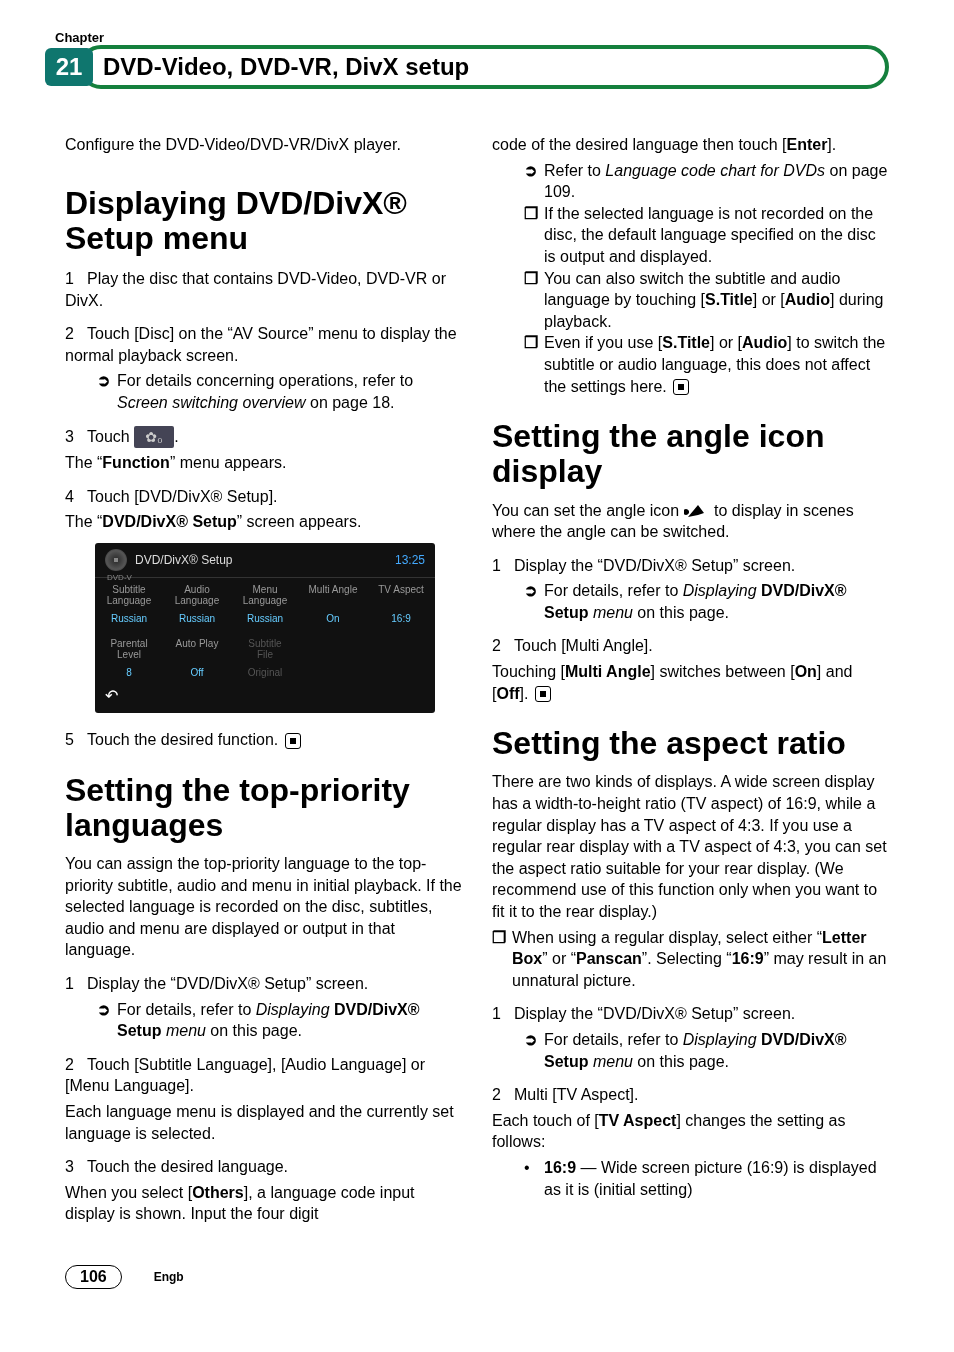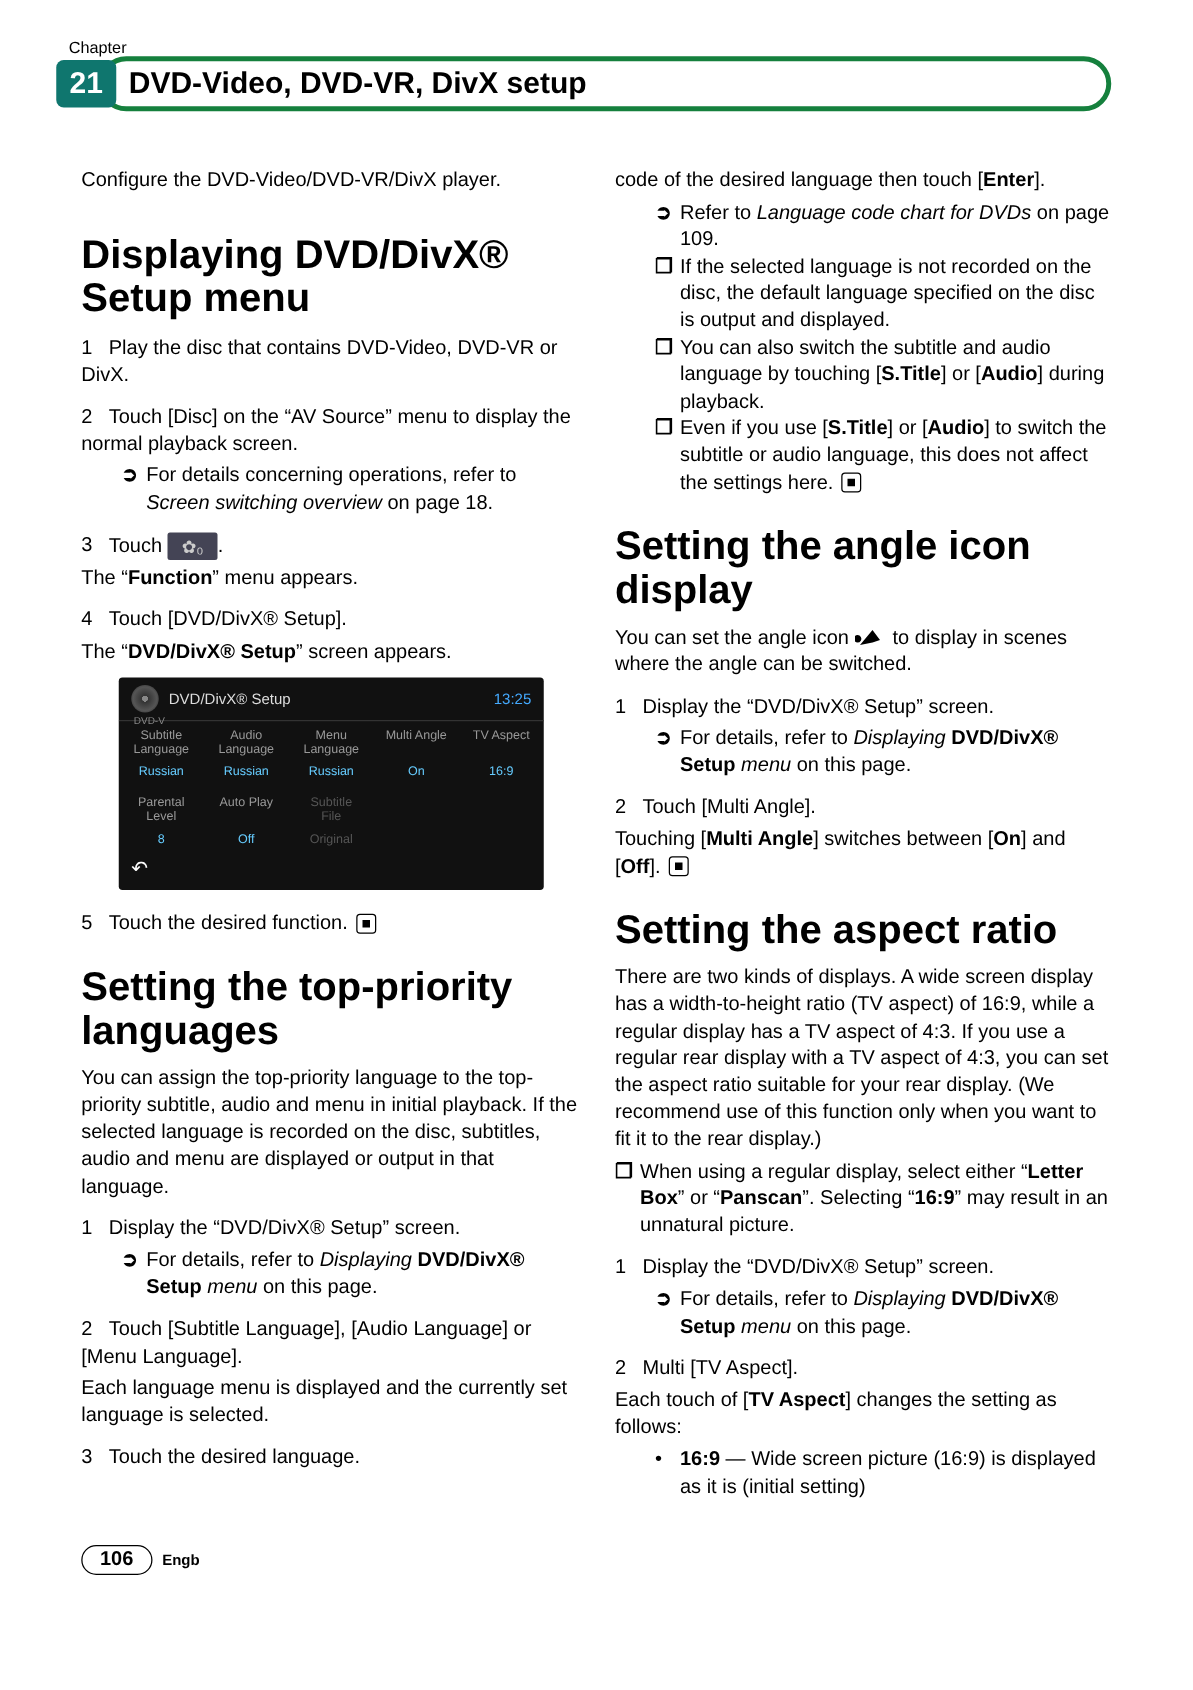--- a/index.html
+++ b/index.html
@@ -1,20 +1,20 @@
 <!DOCTYPE html>
 <html><head>
 <meta charset="utf-8">
 <style>
   * { box-sizing: border-box; margin: 0; padding: 0; }
   html, body { width: 954px; background: #fff; font-family: Arial, Helvetica, sans-serif; color: #000; }
   body { padding: 30px 65px 40px 65px; }
 
   .chapter-header { position: relative; margin-bottom: 45px; }
-  .chapter-label { font-size: 13px; font-weight: normal; margin-left: -10px; }
+  .chapter-label { font-size: 13px; font-weight: bold; margin-left: -10px; }
   .chapter-row { display: flex; align-items: center; }
   .chapter-badge {
     width: 48px; height: 38px; background: #0f766e; color: #fff;
     display: flex; align-items: center; justify-content: center;
     font-size: 24px; font-weight: bold; border-radius: 6px;
     margin-left: -20px; flex-shrink: 0; z-index: 2;
   }
   .chapter-bubble {
     flex: 1; height: 44px; border: 4px solid #15803d; border-radius: 22px;
     display: flex; align-items: center; padding-left: 20px;
@@ -57,21 +57,21 @@
   .ss-title { color:#ddd; font-size:12px; flex:1; margin-left:8px;}
   .ss-time { color:#4af; font-size:12px;}
   .ss-grid { display:grid; grid-template-columns:repeat(5,1fr); text-align:center; }
   .ss-cell { padding:4px 2px; }
   .ss-head { color:#999; font-size:10px; line-height:1.1; padding:6px 2px 2px 2px;}
   .ss-val { color:#6cf; font-size:10px; padding-bottom:6px;}
   .ss-dim { color:#555; }
   .ss-back { position:absolute; left:10px; bottom:6px; font-size:16px; color:#fff;}
 
   .page-badge {
-    margin-top: 36px; display:inline-flex; align-items:center;
+    margin-top: 36px; display:inline-flex; align-items:center;gap:24px;
   }
   .pagenum {
     border:1.5px solid #000; border-radius:14px; padding:2px 14px; font-size:16px; font-weight:bold;
   }
   .engb { font-size:12px; font-weight:bold; margin-left:8px; }
 </style>
 </head>
 <body>
 
 
@@ -154,20 +154,21 @@
     <p class="step"><span class="stepnum">1</span><span>Display the “DVD/DivX® Setup” screen.</span></p>
     <div class="xref">
       <span class="sym">➲</span>
       <span class="body"><span>For details, refer to </span><span class="italic">Displaying </span><b>DVD/DivX® Setup</b><span class="italic"> menu</span><span> on this page.</span></span>
     </div>
 
     <p class="step"><span class="stepnum">2</span><span>Touch [Subtitle Language], [Audio Language] or [Menu Language].</span></p>
     <p>Each language menu is displayed and the currently set language is selected.</p>
 
     <p class="step"><span class="stepnum">3</span><span>Touch the desired language.</span></p>
+    <p><span>When you select [</span><b>Others</b><span>], a language code input display is shown. Input the four digit</span></p>
   </div>
 
   <div class="col">
     <p><span>code of the desired language then touch [</span><b>Enter</b><span>].</span></p>
     <div class="xref">
       <span class="sym">➲</span>
       <span class="body"><span>Refer to </span><span class="italic">Language code chart for DVDs</span><span> on page 109.</span></span>
     </div>
     <div class="sub">
       <span class="sym">❐</span>

